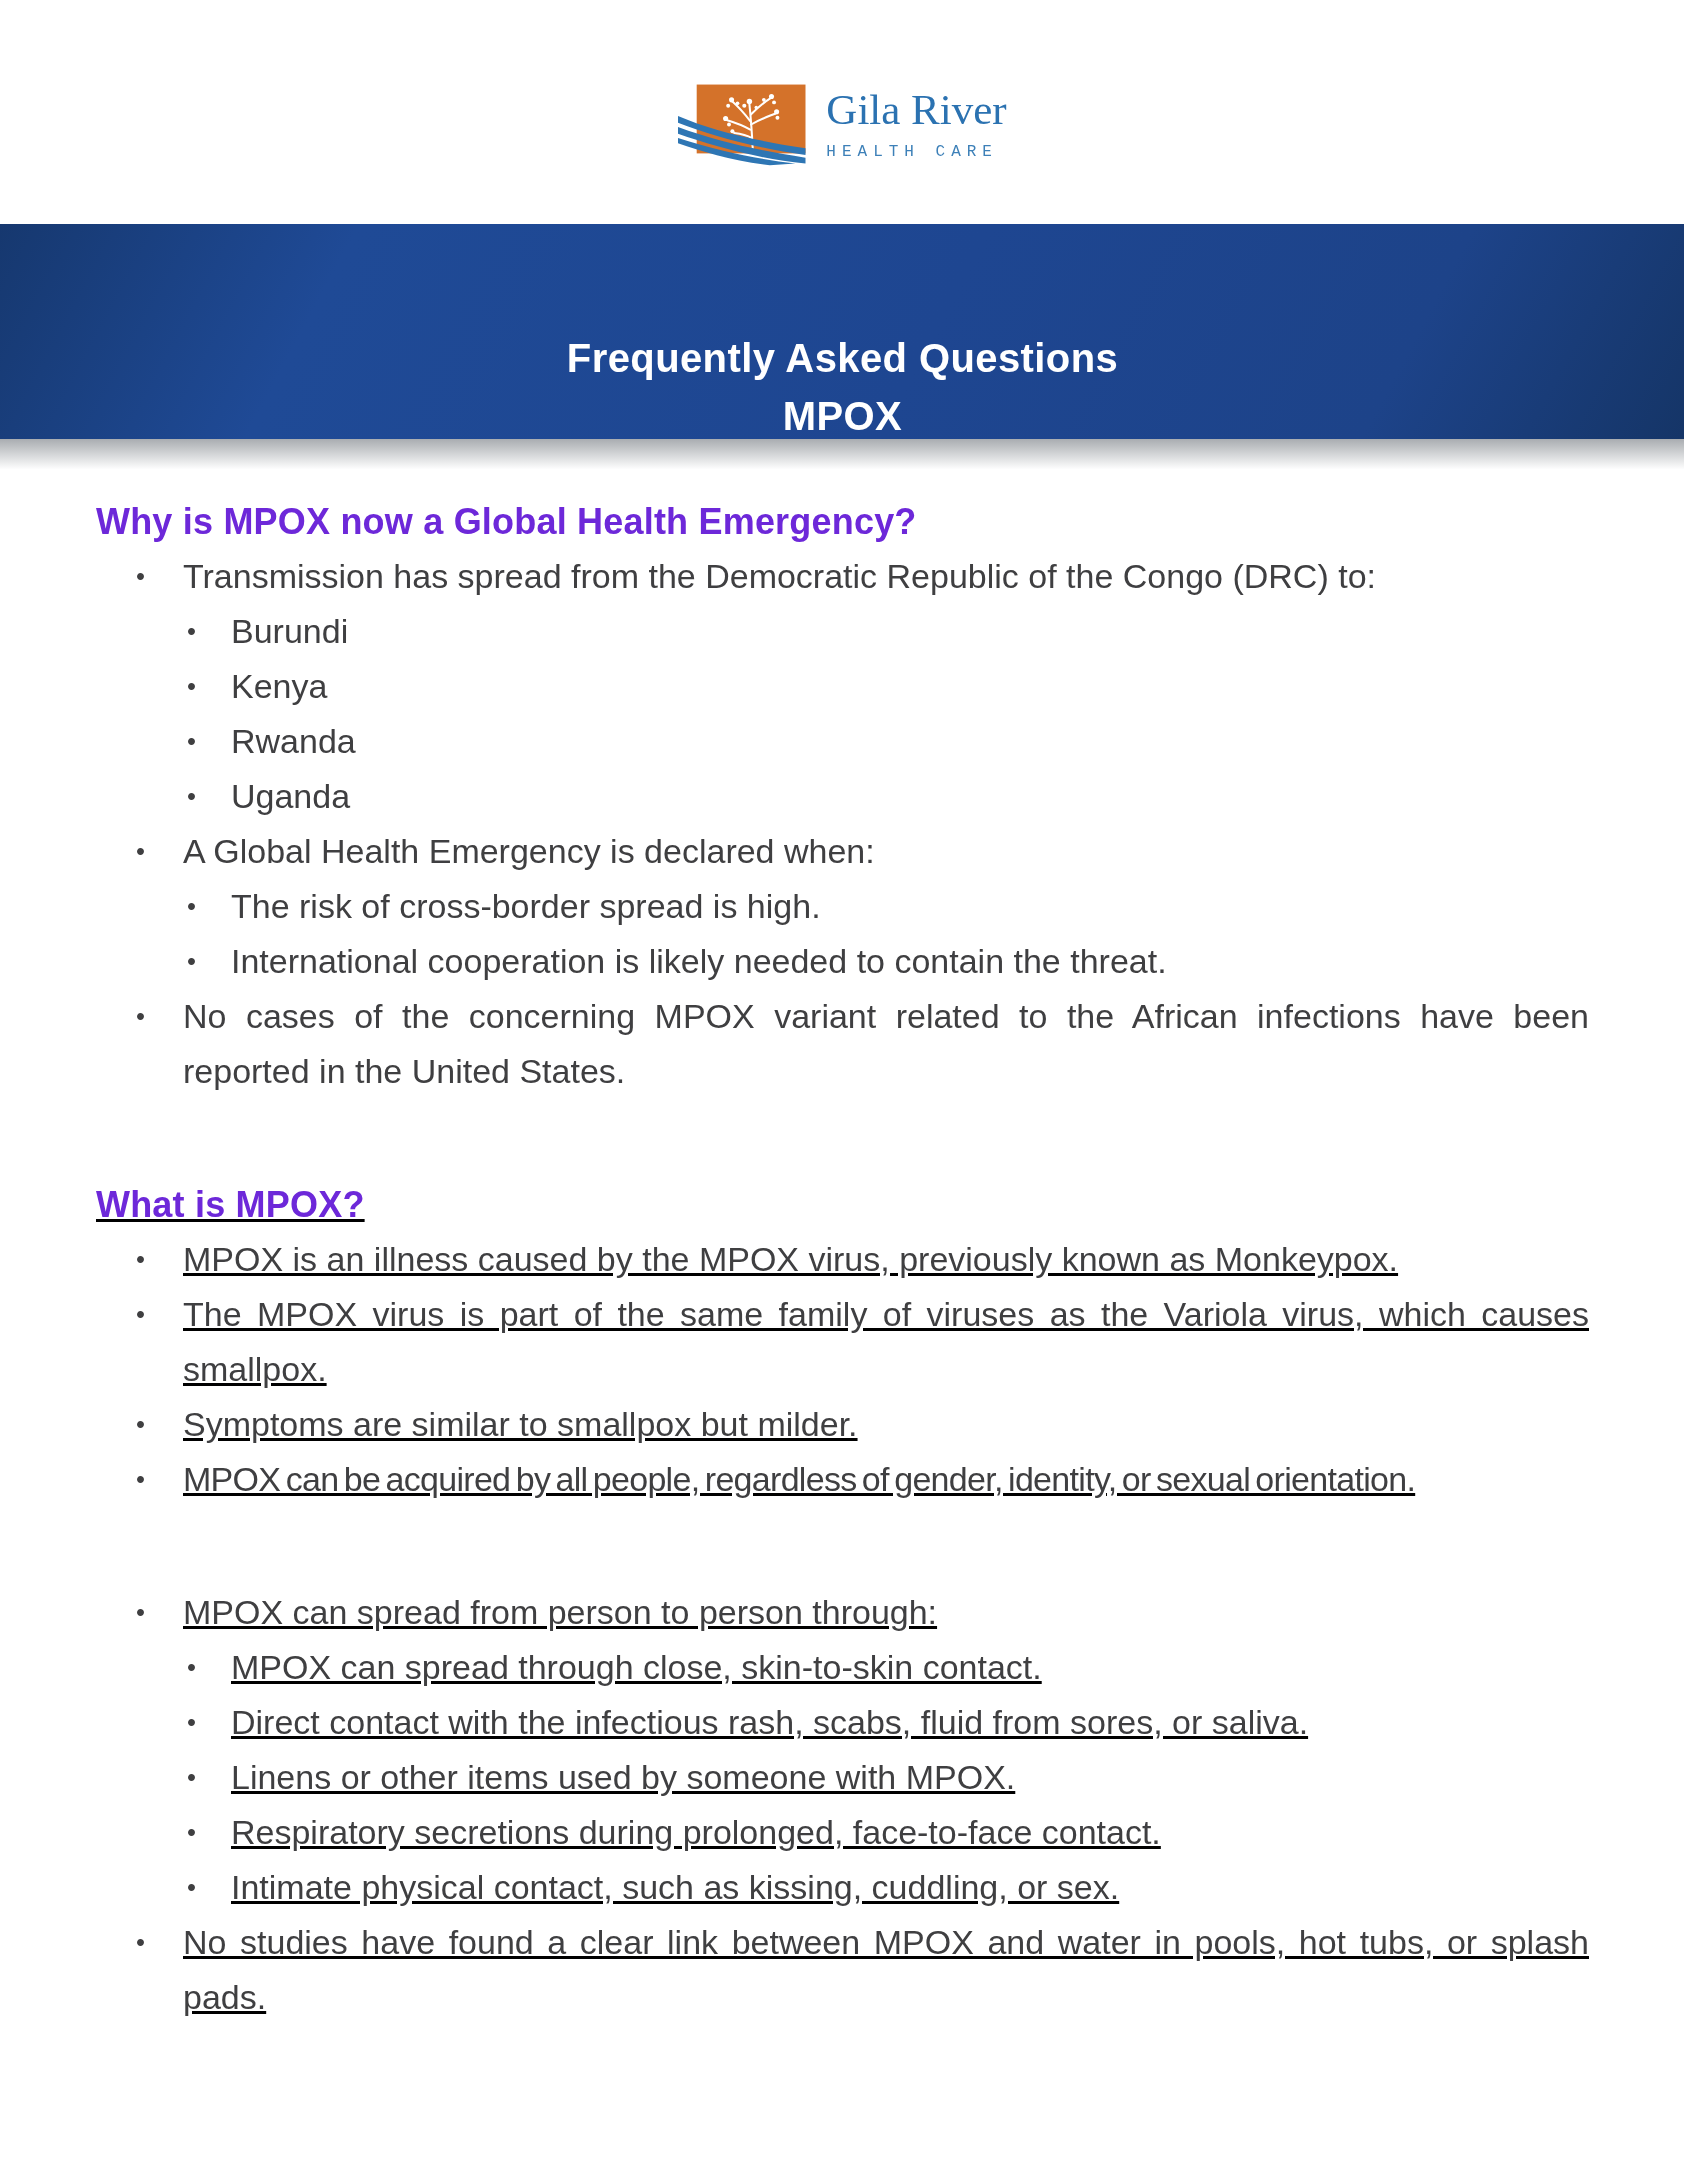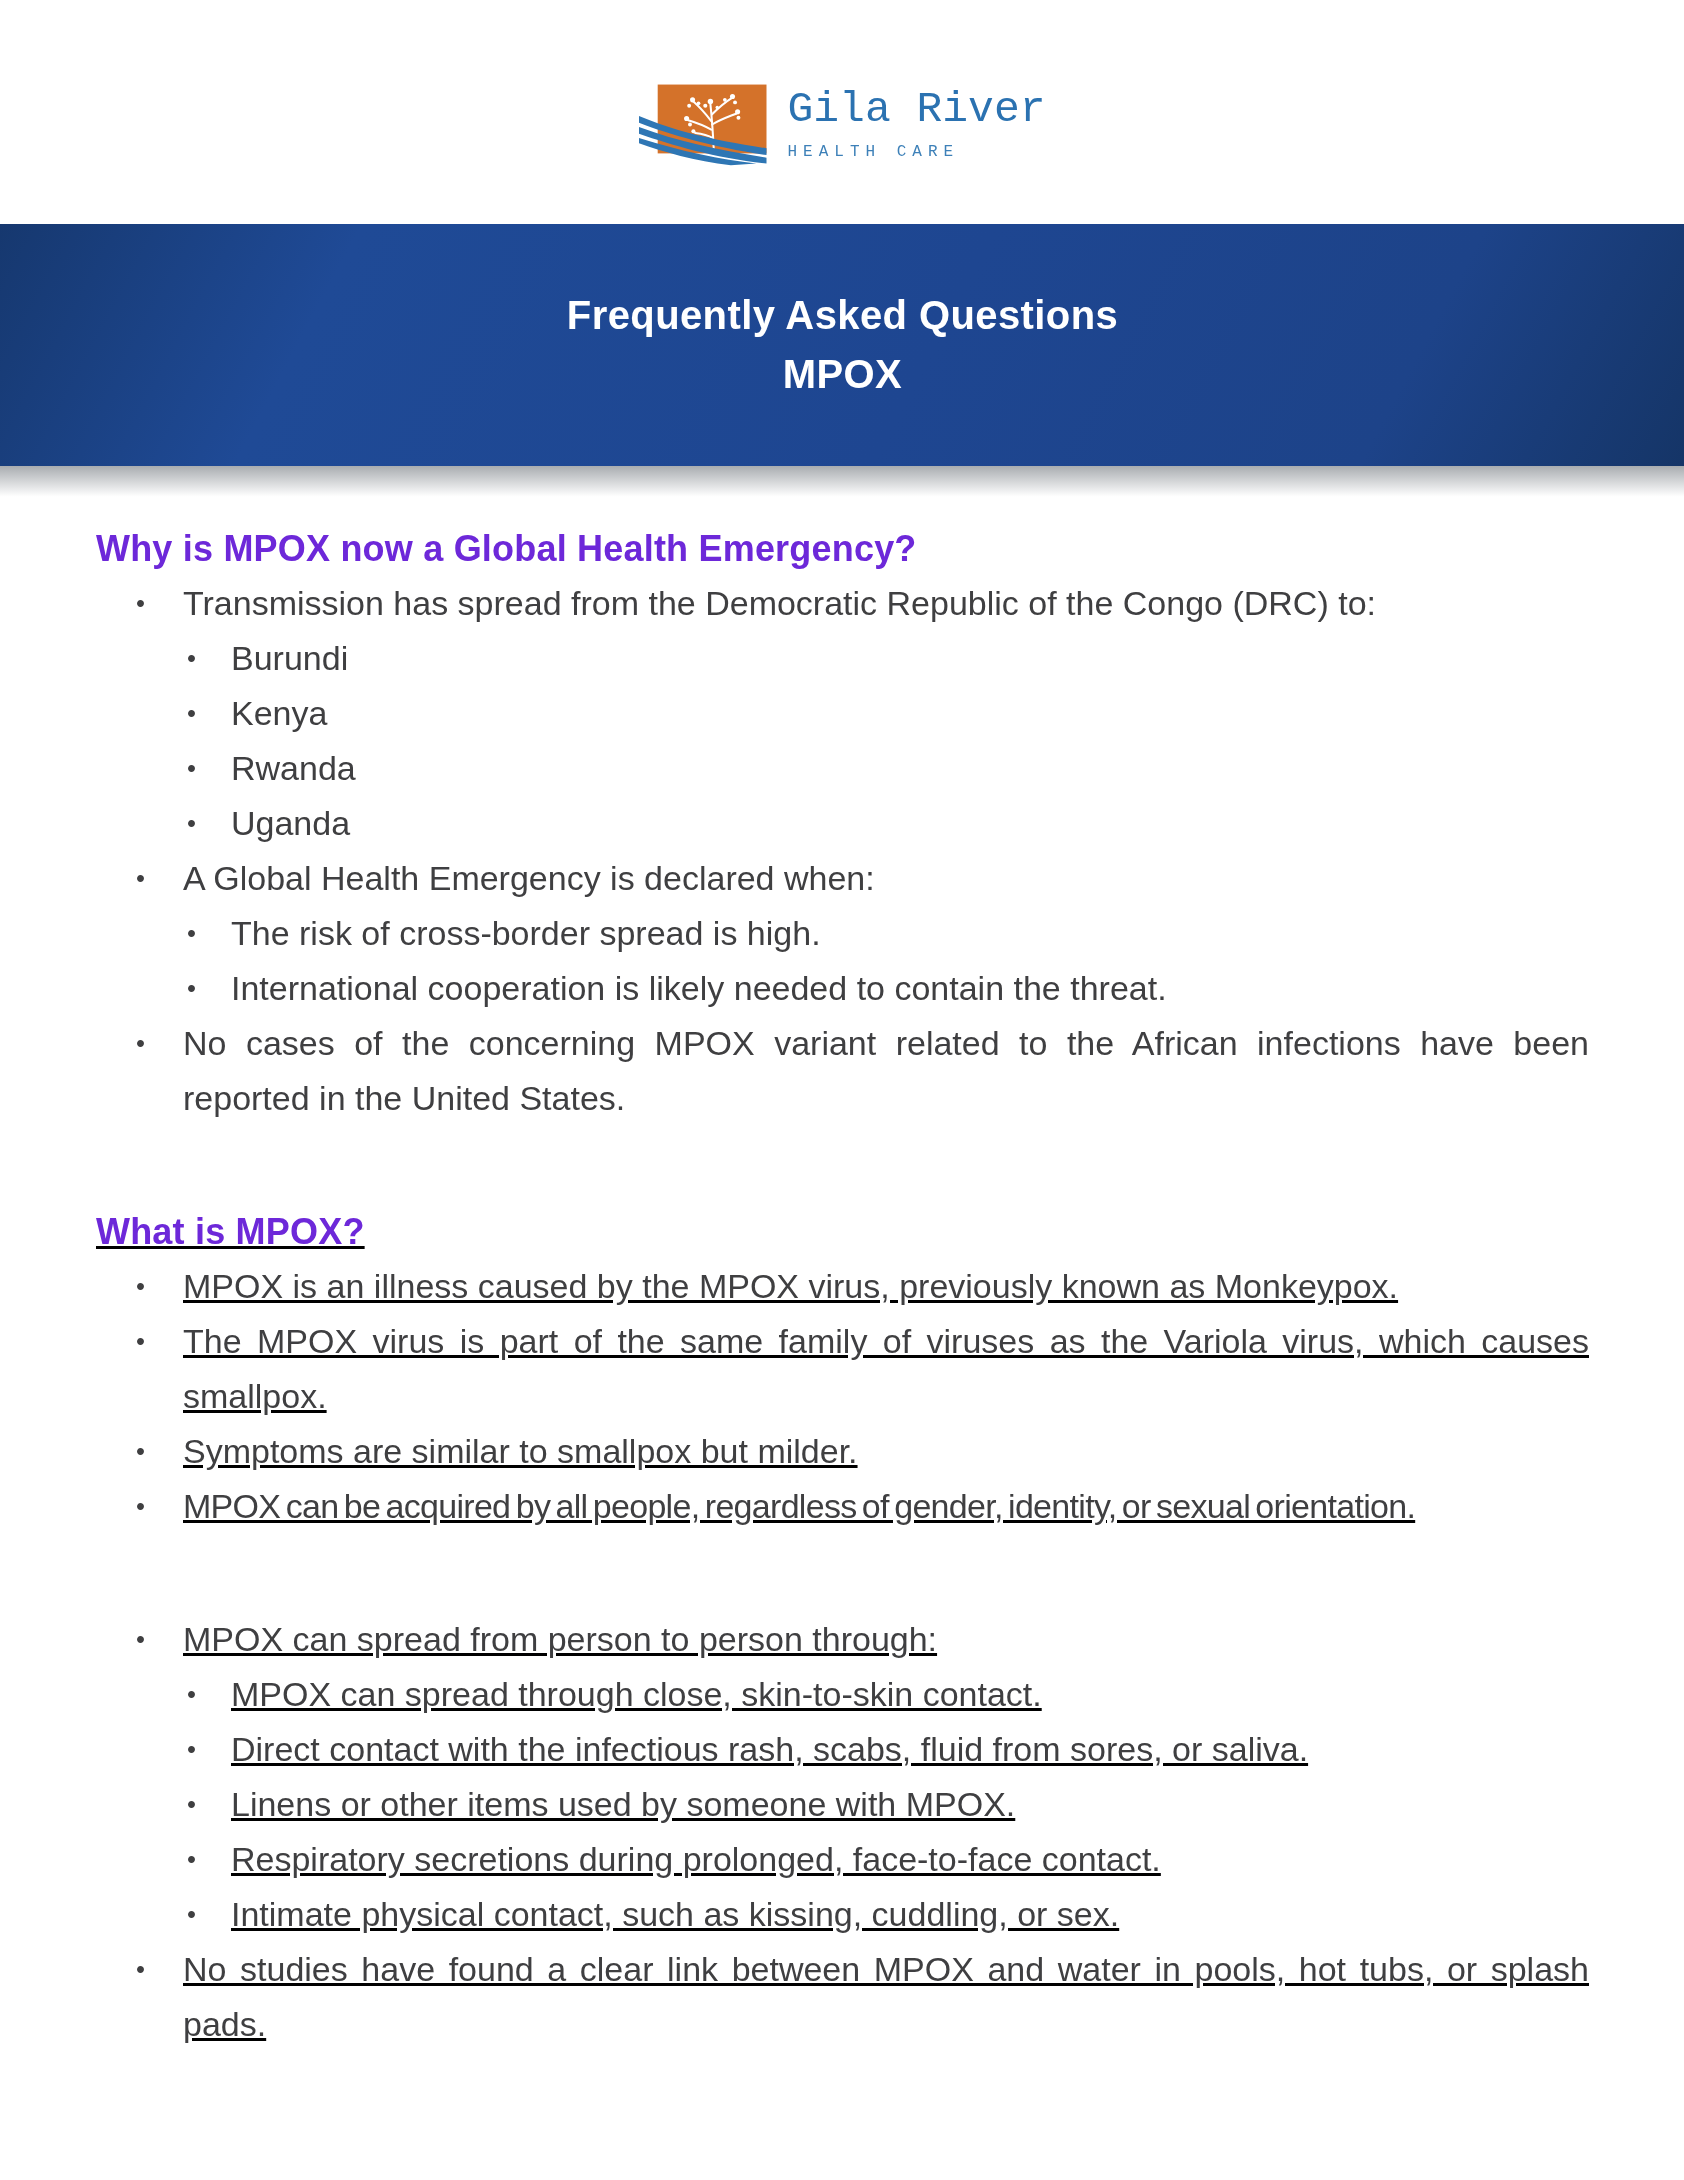--- a/index.html
+++ b/index.html
@@ -19,41 +19,41 @@
     justify-content:center;
     padding-top:24px;
     box-sizing:border-box;
   }
   .logo{
     display:flex;
     align-items:center;
     gap:12px;
   }
   .logo-text .brand{
-    font-family:Liberation Mono, monospace;
+    font-family:Liberation Serif, serif;
     font-size:43px;
     color:#2b72b1;
     line-height:1.05;
   }
   .logo-text .tagline{
     font-family:Liberation Mono, monospace;
     font-size:16px;
     letter-spacing:6px;
     color:#3d80b8;
     margin-top:10px;
   }
   
   .banner{
     position:relative;
-    height:242px;
+    height:215px;
     background:linear-gradient(118deg,#16386f 0%,#1f4a96 20%,#1e4691 55%,#1d4389 82%,#153567 100%);
     display:flex;
     flex-direction:column;
     align-items:center;
-    justify-content:center;
+    justify-content:flex-end;
     gap:13.6px;
   }
   .banner::after{
     content:"";
     position:absolute;
     top:100%;
     left:0;
     width:100%;
     height:36px;
     background:linear-gradient(to bottom, rgba(140,145,150,0.75) 0%, rgba(255,255,255,0) 85%);

